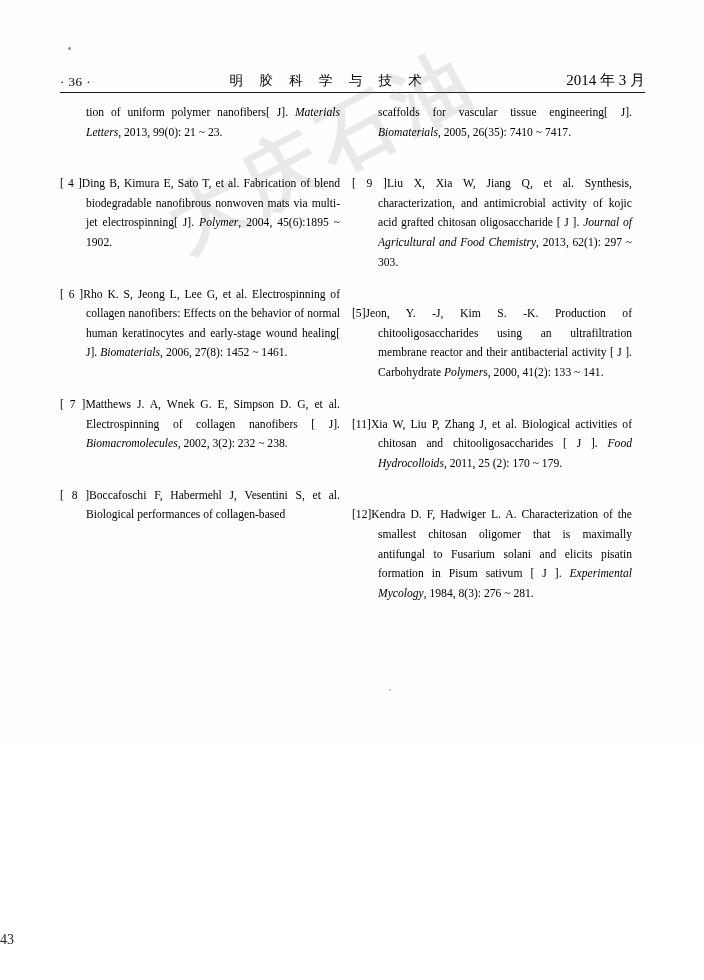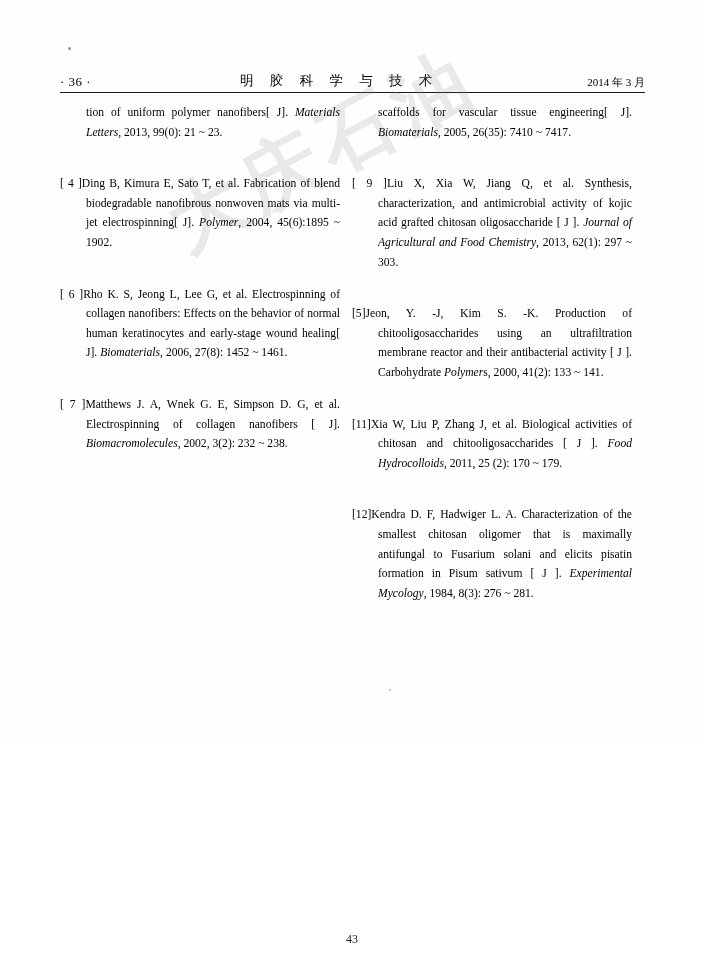--- a/index.html
+++ b/index.html
@@ -50,21 +50,21 @@
     white-space: nowrap;
   }
   .header-journal {
     font-family: "DejaVu Sans", sans-serif;
     font-size: 13.5px;
     font-weight: 400;
     letter-spacing: 6px;
     white-space: nowrap;
   }
   .header-date {
-    font-size: 11px;
+    font-size: 15px;
     white-space: nowrap;
   }
   .header-rule {
     position: absolute;
     left: 60px;
     top: 92px;
     width: 585px;
     height: 0;
     border-top: 1.1px solid #1a1a1a;
   }
@@ -119,22 +119,22 @@
   em {
     font-style: italic;
   }
 
   
   .footer-number {
     position: absolute;
     left: 0;
     top: 932px;
     width: 704px;
-    text-align: center;
-    font-size: 12px;
+    text-align: left;
+    font-size: 14px;
     color: #222;
   }
 </style>
 </head>
 <body>
 
 <div class="page">
 
   <div class="speck s1"></div>
   <div class="speck s2"></div>
@@ -162,20 +162,23 @@
 
 
       <p class="ref hang">
         <span>[ 6 ]</span><span>Rho K. S, Jeong L, Lee G, et al. Electrospinning of collagen nanofibers: Effects on the behavior of normal human keratinocytes and early-stage wound healing[ J]. <em>Biomaterials</em>, 2006, 27(8): 1452 ~ 1461.</span>
       </p>
 
       <p class="ref hang">
         <span>[ 7 ]</span><span>Matthews J. A, Wnek G. E, Simpson D. G, et al. Electrospinning of collagen nanofibers [ J]. <em>Biomacromolecules</em>, 2002, 3(2): 232 ~ 238.</span>
       </p>
 
+      <p class="ref hang">
+        <span>[ 8 ]</span><span>Boccafoschi F, Habermehl J, Vesentini S, et al. Biological performances of collagen-based</span>
+      </p>
 
     </div>
 
     <div class="col">
 
       <p class="ref cont">
         <span>scaffolds for vascular tissue engineering[ J]. <em>Biomaterials</em>, 2005, 26(35): 7410 ~ 7417.</span>
       </p>
 
       <p class="ref hang">

